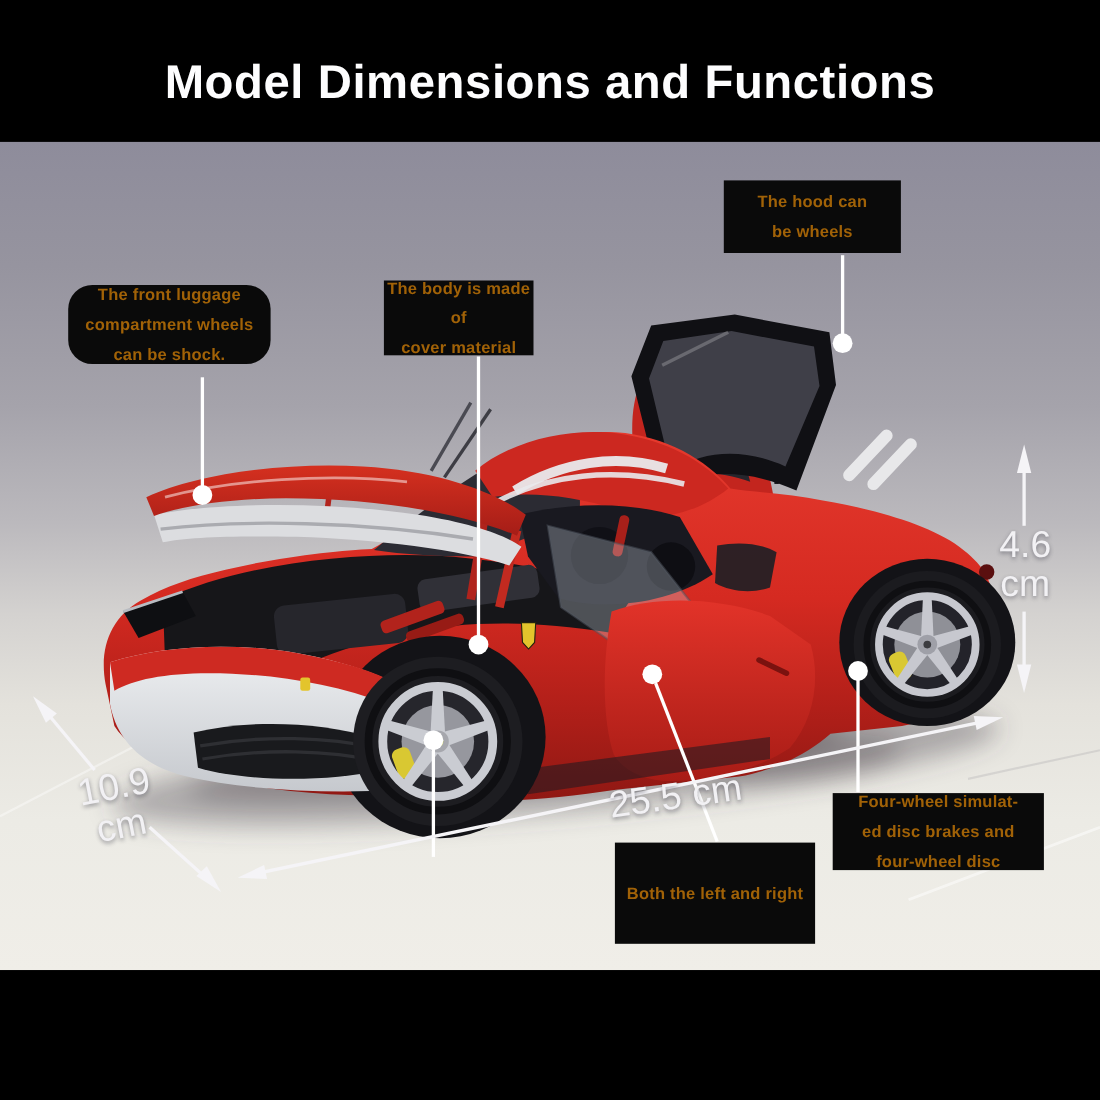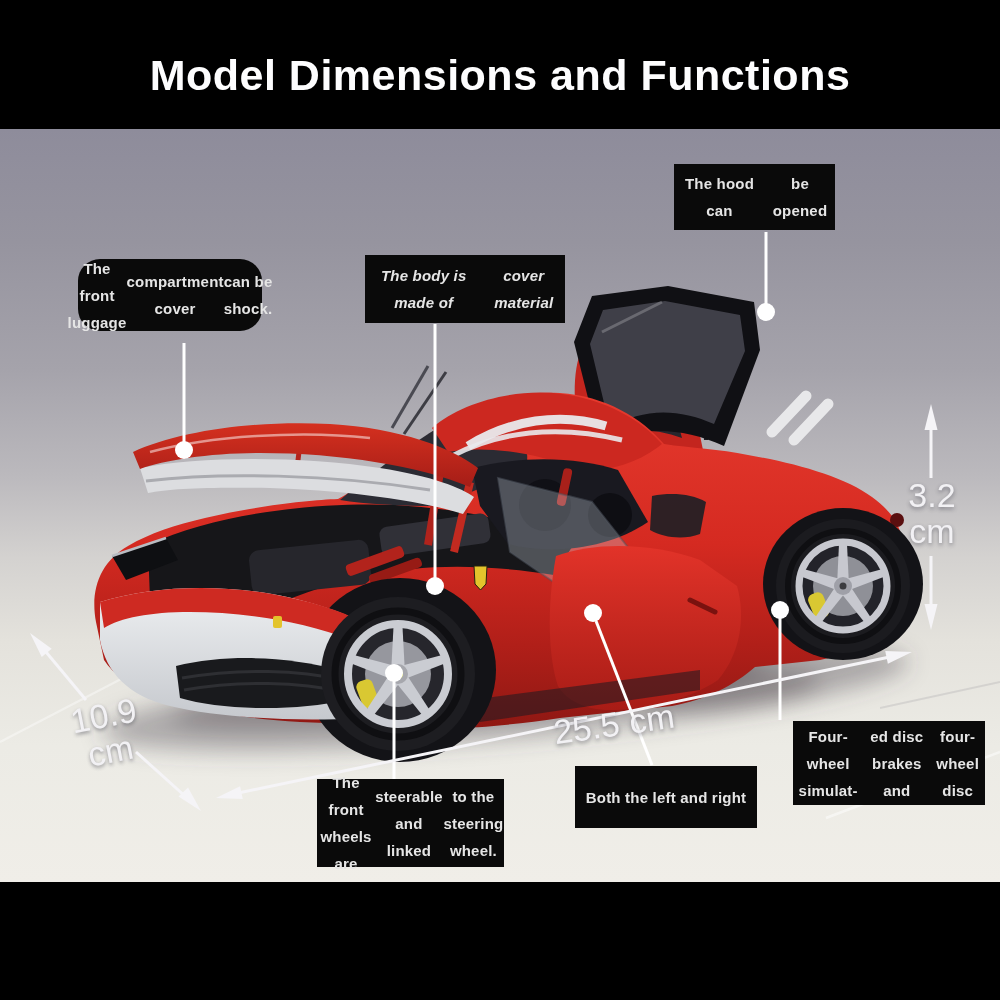--- a/index.html
+++ b/index.html
@@ -21,30 +21,30 @@
   
   .scene{
     position:absolute;left:0;top:129px;width:1000px;height:753px;z-index:1;
     background:linear-gradient(180deg,
       #8e8c9b 0%,#96949f 15%,#a5a3ab 32%,#bbb9bd 46%,
       #d4d2d0 57%,#e4e2dc 68%,#ecebe5 82%,#f0eee8 100%);
   }
   .car-svg{position:absolute;left:0;top:0;width:1000px;height:1000px;z-index:2;}
   
   .co{
-    position:absolute;background:#0a0a0a;color:#e5e5e5;z-index:5;
-    display:flex;flex-direction:row;align-items:center;justify-content:center;
-    font-size:15px;font-weight:700;line-height:27px;text-align:center;letter-spacing:.2px;margin-left:16px;
+    position:absolute;background:#0a0a0a;color:#a16207;z-index:5;
+    display:flex;flex-direction:column;align-items:center;justify-content:center;
+    font-size:15px;font-weight:700;line-height:27px;text-align:center;letter-spacing:.2px;
   }
   .co-hood         {left:658px;top:164px;width:161px;height:66px;}
   .co-front-luggage{left:62px; top:259px;width:184px;height:72px;border-radius:22px;}
-  .co-body-alloy   {left:349px;top:255px;width:200px;height:68px;font-style:italic;}
+  .co-body-alloy   {left:349px;top:255px;width:136px;height:68px;}
   .co-front-wheels {left:301px;top:779px;width:187px;height:88px;}
-  .co-doors        {left:559px;top:766px;width:182px;height:62px;}
-  .co-brakes       {left:777px;top:721px;width:192px;height:84px;}
+  .co-doors        {left:559px;top:766px;width:182px;height:92px;}
+  .co-brakes       {left:757px;top:721px;width:192px;height:70px;}
   
   .dim{
     position:absolute;z-index:6;color:#f2f1f4;font-size:34px;font-weight:400;
     text-shadow:0 2px 4px rgba(40,40,55,.45);text-align:center;line-height:36px;
   }
   .dim-length{left:544px;top:706px;width:140px;transform:rotate(-8deg);white-space:nowrap;}
   .dim-length span{display:inline-block;}
   .dim-length .u{margin-left:10px;}
   .dim-width {left:52px;top:697px;width:110px;transform:rotate(-11deg);}
   .dim-height{left:902px;top:477px;width:60px;}
@@ -254,51 +254,46 @@
       <use href="#arrowhead" transform="translate(216,798) rotate(168.2)"></use>
       <use href="#arrowhead" transform="translate(30,633) rotate(230)"></use>
       <use href="#arrowhead" transform="translate(201,811) rotate(47)"></use>
       <use href="#arrowhead" transform="translate(931,404) rotate(-90)"></use>
       <use href="#arrowhead" transform="translate(931,630) rotate(90)"></use>
     </g>
   </svg>
 
   <div class="co co-hood">
     <div class="co-line">The hood can</div>
-    <div class="co-line">be opened</div>
+    <div class="co-line">be wheels</div>
   </div>
   <div class="co co-front-luggage">
     <div class="co-line">The front luggage</div>
-    <div class="co-line">compartment cover</div>
+    <div class="co-line">compartment wheels</div>
     <div class="co-line">can be shock.</div>
   </div>
   <div class="co co-body-alloy">
     <div class="co-line">The body is made of</div>
     <div class="co-line">cover material</div>
-  </div>
-  <div class="co co-front-wheels">
-    <div class="co-line">The front wheels are</div>
-    <div class="co-line">steerable and linked</div>
-    <div class="co-line">to the steering wheel.</div>
   </div>
   <div class="co co-doors">
     <div class="co-line">Both the left and right</div>
   </div>
   <div class="co co-brakes">
     <div class="co-line">Four-wheel simulat-</div>
     <div class="co-line">ed disc brakes and</div>
     <div class="co-line">four-wheel disc</div>
   </div>
 
   <div class="dim dim-length">
     <span>25.5</span><span class="u">cm</span>
   </div>
   <div class="dim dim-width">
     <div>10.9</div>
     <div>cm</div>
   </div>
   <div class="dim dim-height">
-    <div>3.2</div>
+    <div>4.6</div>
     <div>cm</div>
   </div>
 
   <div class="footer-bar"></div>
 </div>
 
 </body></html>

